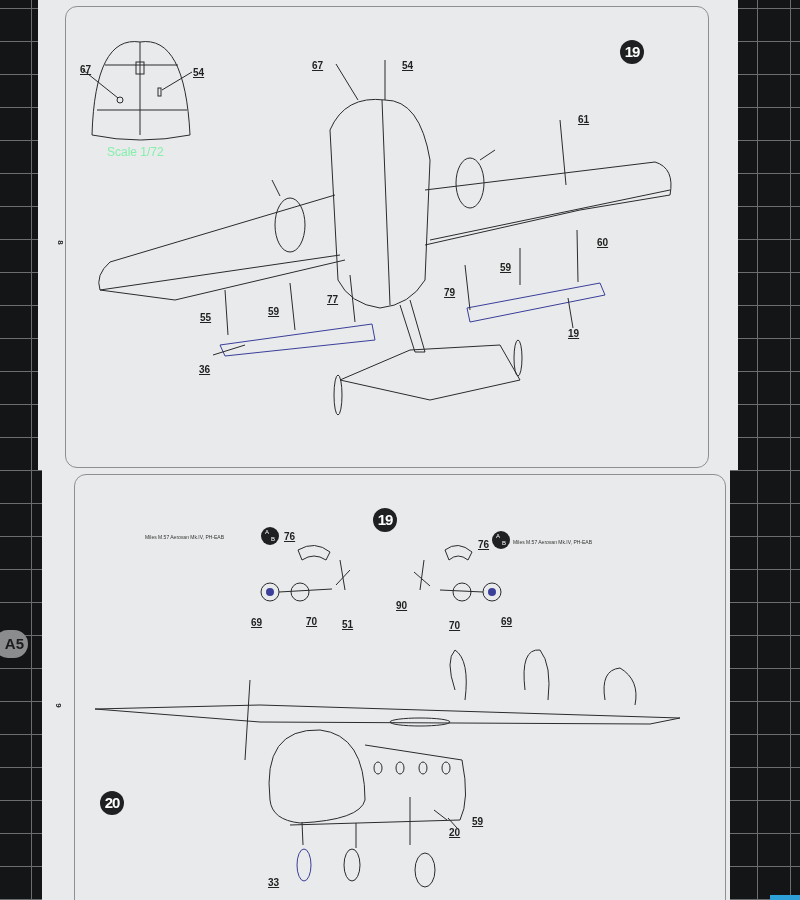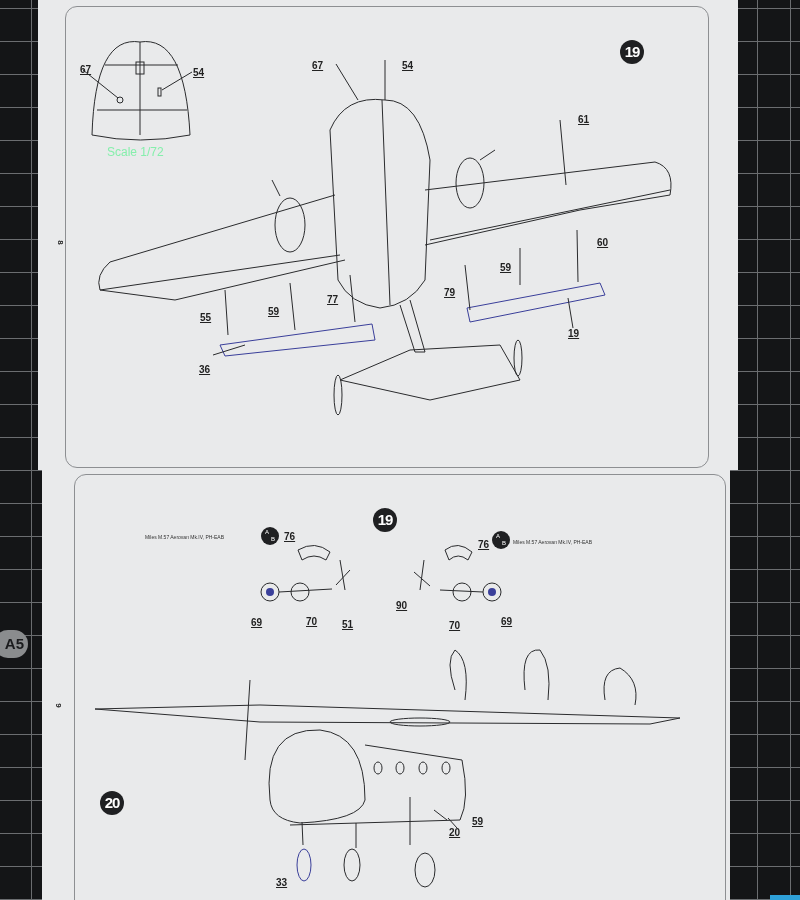--- a/index.html
+++ b/index.html
@@ -165,17 +165,17 @@
 
 <div class="callout" style="left:284px;top:531px;">76</div>
 <div class="callout" style="left:342px;top:597px;margin-top:22px;">51</div>
 <div class="callout" style="left:251px;top:617px;">69</div>
 <div class="callout" style="left:306px;top:616px;">70</div>
 <div class="callout" style="left:478px;top:539px;">76</div>
 <div class="callout" style="left:396px;top:600px;">90</div>
 <div class="callout" style="left:449px;top:620px;">70</div>
 <div class="callout" style="left:501px;top:616px;">69</div>
 
-<div class="callout" style="left:276px;top:877px;">33</div>
+<div class="callout" style="left:268px;top:877px;">33</div>
 <div class="callout" style="left:449px;top:827px;">20</div>
 <div class="callout" style="left:472px;top:816px;">59</div>
 
 <div class="bluebar"></div>
 
 </body></html>

